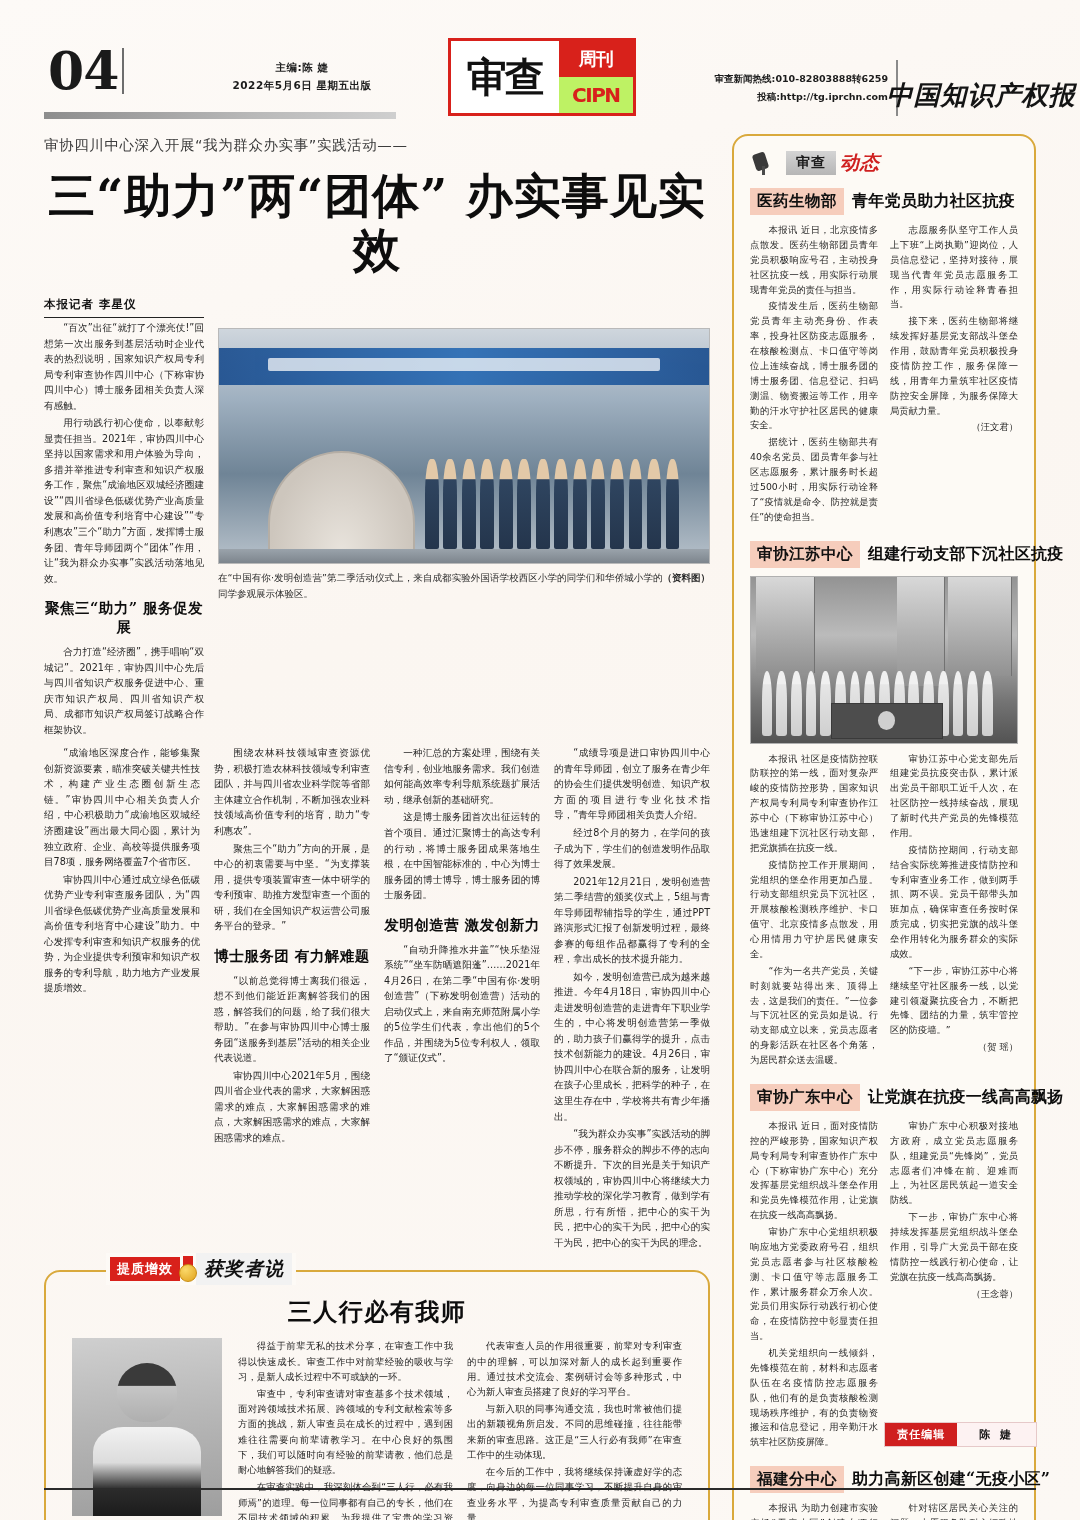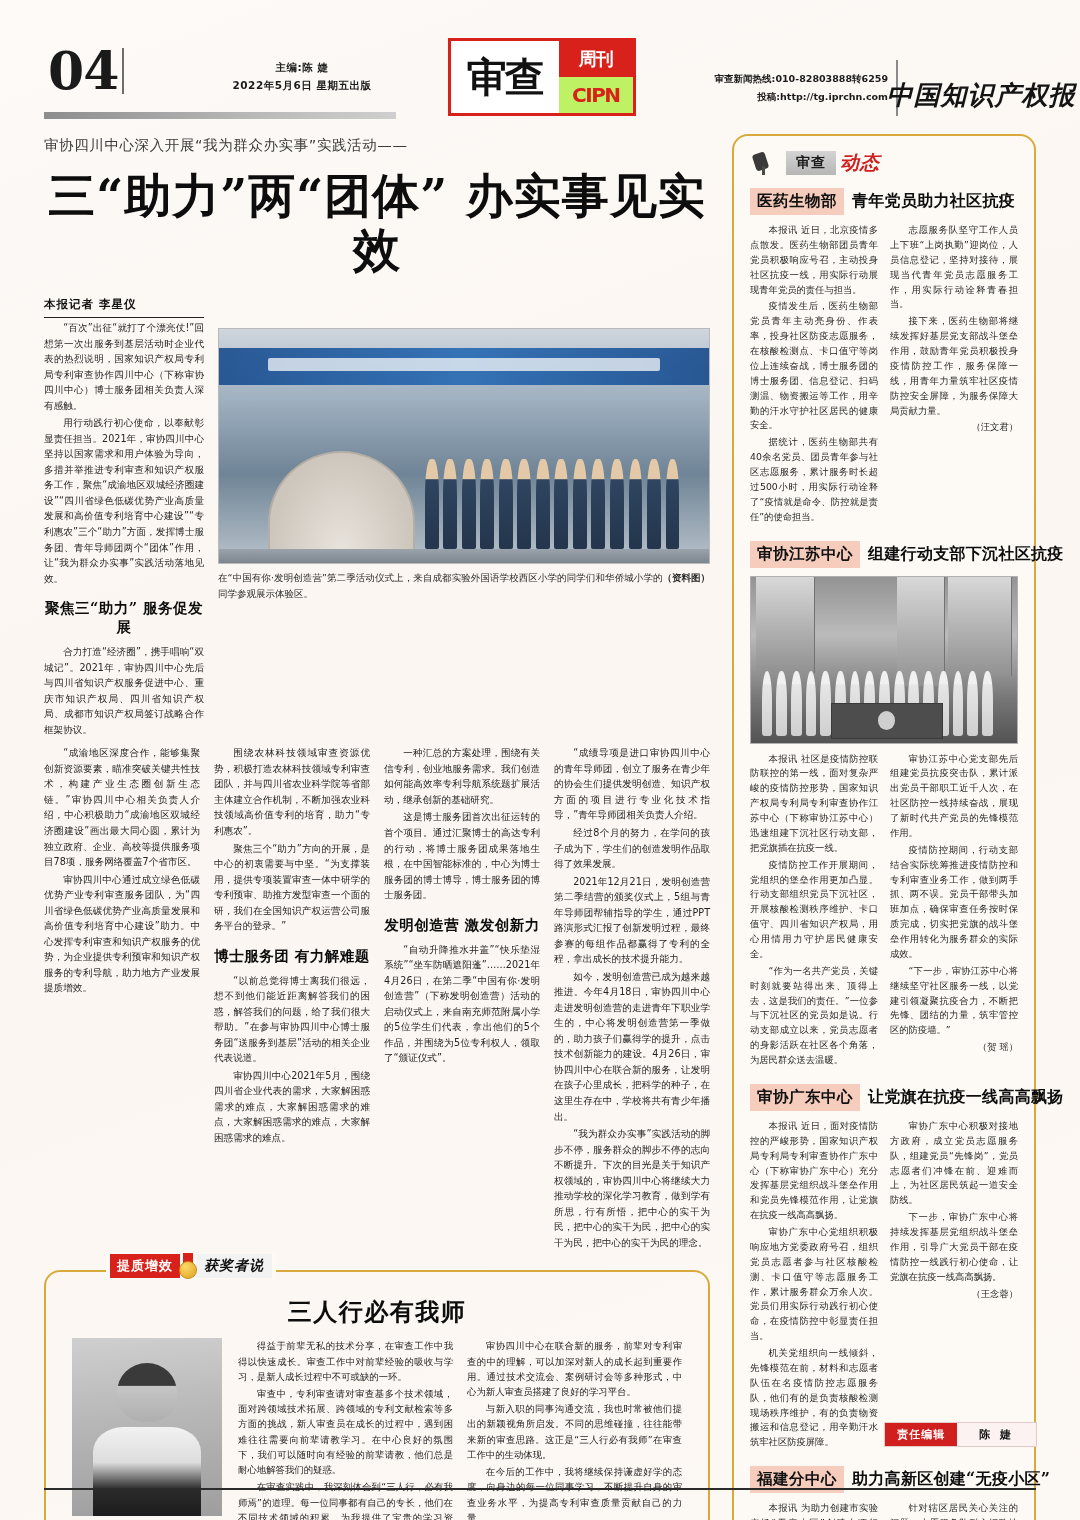--- a/index.html
+++ b/index.html
@@ -246,21 +246,21 @@
   }
   .badge-medal .ribbon {
     position: absolute; left: 6px; top: 0; width: 10px; height: 11px; background: #d8211b;
   }
   .badge-medal .disc {
     position: absolute; left: 2px; top: 8px; width: 18px; height: 18px; border-radius: 50%;
     background: radial-gradient(circle at 35% 30%, #fbd96a, #e0a21c);
     border: 1.5px solid #c98c10;
   }
   .badge-white {
-    background: #f2f2f2; color: #111; font-size: 14px; font-weight: 700;
+    background: #f2f2f2; color: #111; font-size: 19px; font-weight: 700;
     padding: 3px 8px; letter-spacing: 1px; font-style: italic;
     font-family: "DejaVu Serif","Liberation Serif",serif;
   }
   .award-title {
     font-family: "DejaVu Serif","Liberation Serif",serif;
     font-size: 24px; font-weight: 700; color: #0d0d0d; text-align: center;
     letter-spacing: 1.5px; margin-bottom: 10px;
   }
   .award-inner { display: flex; gap: 16px; }
   .portrait {
@@ -428,21 +428,21 @@
               </div>
 
             </div>
             <div class="award-text">
               <div>
                 <p class="award-p">得益于前辈无私的技术分享，在审查工作中我得以快速成长。审查工作中对前辈经验的吸收与学习，是新人成长过程中不可或缺的一环。</p>
                 <p class="award-p">审查中，专利审查请对审查基多个技术领域，面对跨领域技术拓展、跨领域的专利文献检索等多方面的挑战，新人审查员在成长的过程中，遇到困难往往需要向前辈请教学习。在中心良好的氛围下，我们可以随时向有经验的前辈请教，他们总是耐心地解答我们的疑惑。</p>
                 <p class="award-p">在审查实践中，我深刻体会到“三人行，必有我师焉”的道理。每一位同事都有自己的专长，他们在不同技术领域的积累，为我提供了宝贵的学习资源。通过与同事的交流讨论，我不仅拓宽了技术视野，也提升了审查业务能力。</p>
               </div>
               <div>
-                <p class="award-p">审协四川中心在联合新的服务，前辈对专利审查的中的理解，可以加深对新人的成长起到重要作用。通过技术交流会、案例研讨会等多种形式，中心为新人审查员搭建了良好的学习平台。</p>
+                <p class="award-p">代表审查人员的作用很重要，前辈对专利审查的中的理解，可以加深对新人的成长起到重要作用。通过技术交流会、案例研讨会等多种形式，中心为新人审查员搭建了良好的学习平台。</p>
                 <p class="award-p">与新入职的同事沟通交流，我也时常被他们提出的新颖视角所启发。不同的思维碰撞，往往能带来新的审查思路。这正是“三人行必有我师”在审查工作中的生动体现。</p>
                 <p class="award-p">在今后的工作中，我将继续保持谦虚好学的态度，向身边的每一位同事学习，不断提升自身的审查业务水平，为提高专利审查质量贡献自己的力量。</p>
 
               </div>
             </div>
           </div>
         </div>
       </div>
 
     </div>
@@ -503,21 +503,21 @@
               <div class="person" style="left:72%"></div>
               <div class="person" style="left:78%"></div>
               <div class="person" style="left:84%"></div>
               <div class="person" style="left:90%"></div>
             </div>
             <div class="flag"></div>
           </div>
           <div class="side-body">
             <div>
               <p class="side-p">本报讯 社区是疫情防控联防联控的第一线，面对复杂严峻的疫情防控形势，国家知识产权局专利局专利审查协作江苏中心（下称审协江苏中心）迅速组建下沉社区行动支部，把党旗插在抗疫一线。</p>
-              <p class="side-p">疫情防控工作开展期间，党组织的堡垒作用更加凸显。行动支部组织党员下沉社区，开展核酸检测秩序维护、卡口值守、四川省知识产权局，用心用情用力守护居民健康安全。</p>
+              <p class="side-p">疫情防控工作开展期间，党组织的堡垒作用更加凸显。行动支部组织党员下沉社区，开展核酸检测秩序维护、卡口值守、北京疫情多点散发，用心用情用力守护居民健康安全。</p>
               <p class="side-p">“作为一名共产党员，关键时刻就要站得出来、顶得上去，这是我们的责任。”一位参与下沉社区的党员如是说。行动支部成立以来，党员志愿者的身影活跃在社区各个角落，为居民群众送去温暖。</p>
             </div>
             <div>
               <p class="side-p">审协江苏中心党支部先后组建党员抗疫突击队，累计派出党员干部职工近千人次，在社区防控一线持续奋战，展现了新时代共产党员的先锋模范作用。</p>
               <p class="side-p">疫情防控期间，行动支部结合实际统筹推进疫情防控和专利审查业务工作，做到两手抓、两不误。党员干部带头加班加点，确保审查任务按时保质完成，切实把党旗的战斗堡垒作用转化为服务群众的实际成效。</p>
               <p class="side-p">“下一步，审协江苏中心将继续坚守社区服务一线，以党建引领凝聚抗疫合力，不断把先锋、团结的力量，筑牢管控区的防疫墙。”</p>
               <div class="sig">（贺 瑶）</div>
             </div>
           </div>
         </div>

